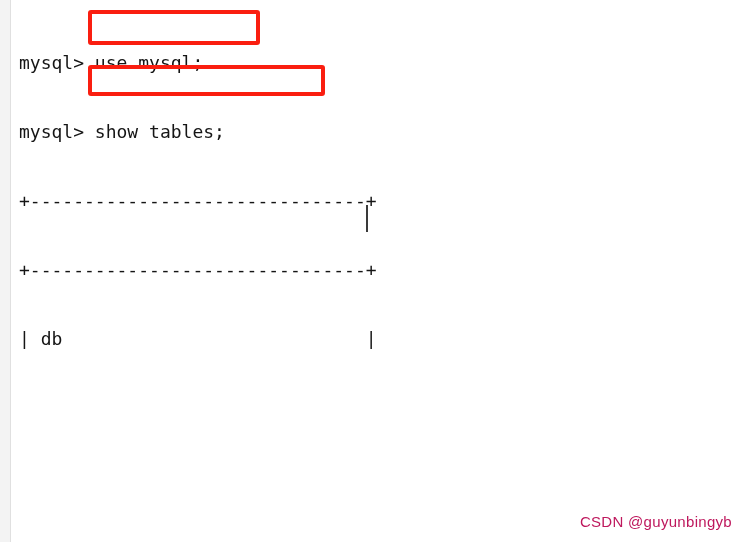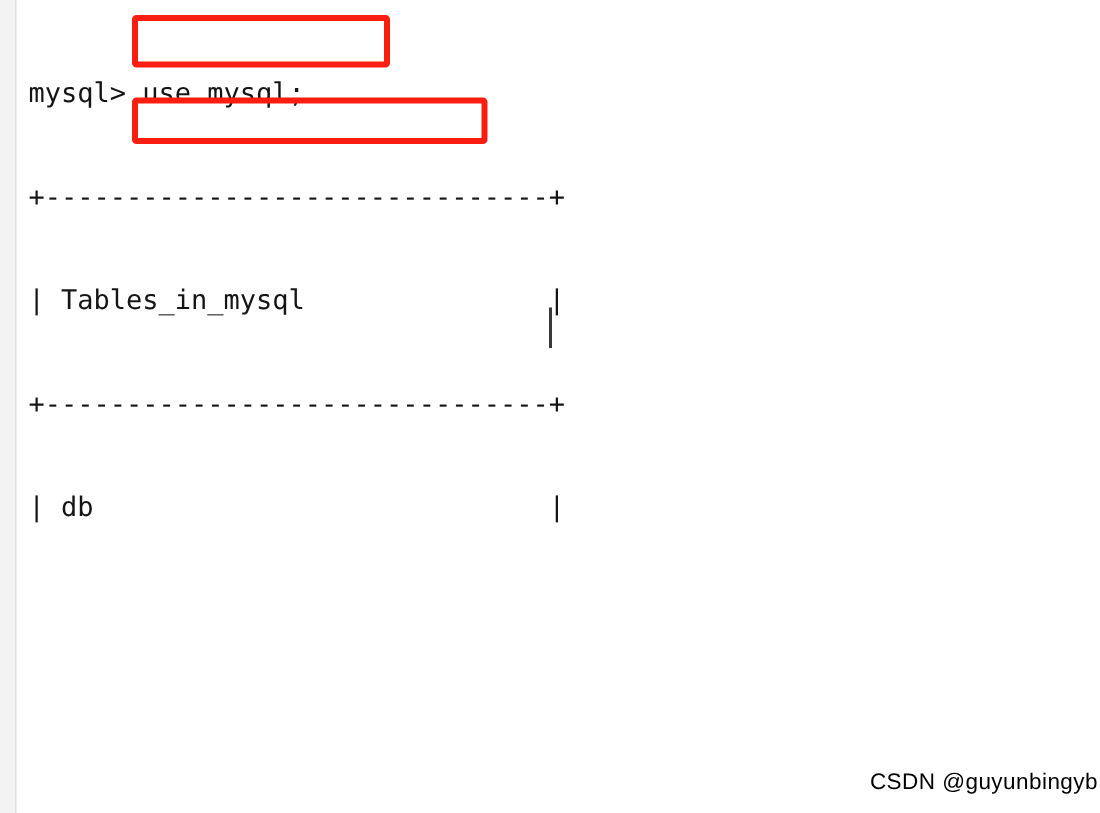--- a/index.html
+++ b/index.html
@@ -78,36 +78,36 @@
     background: #3a3a3a;
   }
 
   
   #watermark {
     position: absolute;
     right: 20px;
     bottom: 12px;
     font-family: "Liberation Sans", sans-serif;
     font-size: 15px;
-    color: #000000;
+    color: #be185d;
     letter-spacing: 0.3px;
     white-space: nowrap;
   }
 </style>
 </head>
 <body>
 
 <div id="screen">
 
   <div id="left-gutter"></div>
 
   <div id="terminal">
     <span class="tline">mysql&gt; use mysql;</span>
+    <span class="tline">mysql&gt; show tables;</span>
     <span class="tline">+-------------------------------+</span>
-    <span class="tline">| Tables_in_mysql               |</span>
     <span class="tline">+-------------------------------+</span>
     <span class="tline">| db                            |</span>
     
     
     
     
     
     
     
     

